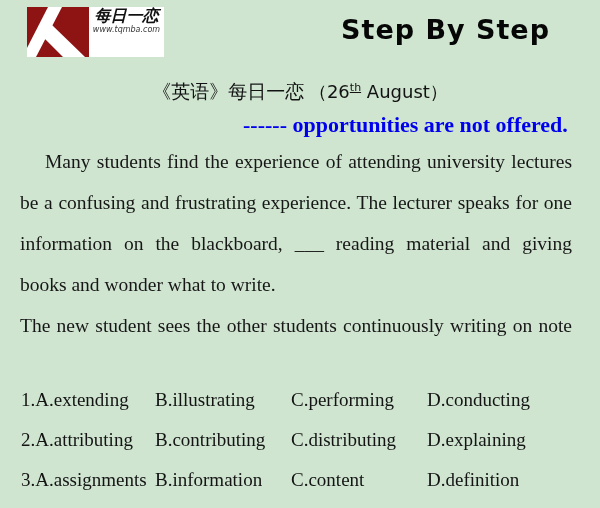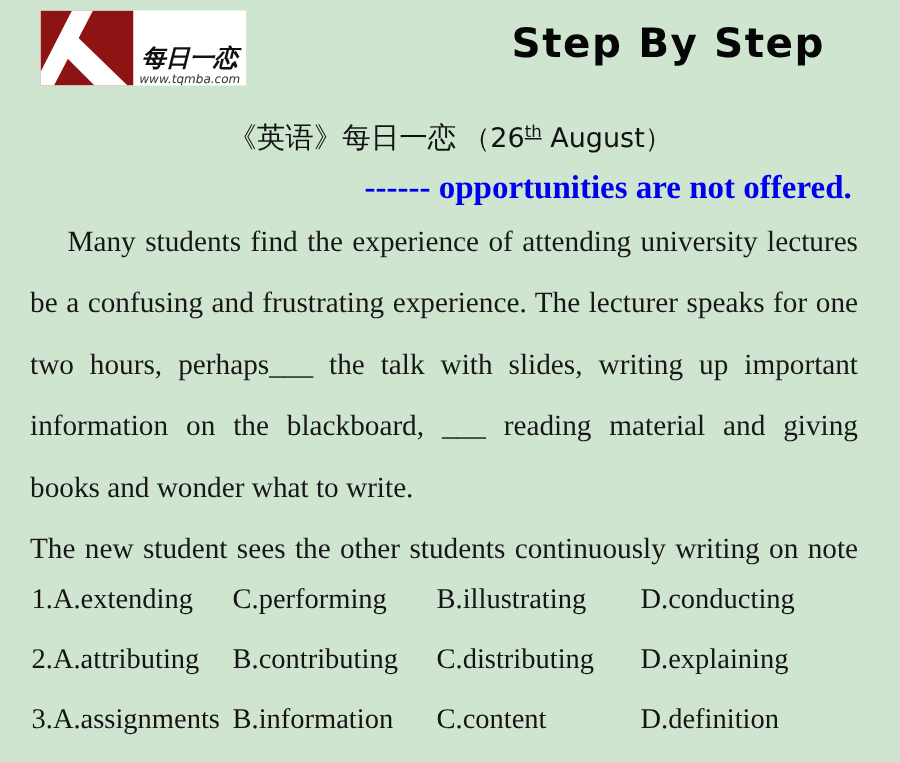--- a/index.html
+++ b/index.html
@@ -19,21 +19,21 @@
     background: #ffffff;
     display: flex;
     align-items: stretch;
   }
   .logo-mark { width: 62px; height: 50px; flex: 0 0 auto; }
   .logo-text {
     flex: 1;
     display: flex;
     flex-direction: column;
     align-items: center;
-    justify-content: flex-end;
+    justify-content: flex-start;
     overflow: hidden;
     color: #111;
   }
   .logo-chars {
     font-family: "DejaVu Serif", serif;
     font-style: italic;
     font-weight: bold;
     font-size: 16px;
     line-height: 18px;
     white-space: nowrap;
@@ -133,31 +133,30 @@
 
   <div class="doc-title">
     <span class="cjk">《英语》每日一恋 </span><span class="date"><span>（26</span><sup>th</sup><span> August）</span></span>
   </div>
 
   <div class="subtitle">------ opportunities are not offered.</div>
 
   <div class="paragraph">
     <span class="pline just indent">Many students find the experience of attending university lectures to</span>
     <span class="pline just">be a confusing and frustrating experience. The lecturer speaks for one or</span>
-    <span class="pline just">two hours, perhaps___ the talk with slides, writing up important</span>
     <span class="pline just">information on the blackboard, ___ reading material and giving out___.</span>
     <span class="pline">books and wonder what to write.</span>
     <span class="pline just">The new student sees the other students continuously writing on note</span>
   </div>
 
   <div class="options">
     <div class="q-row">
       <span class="q-cell">1.A.extending</span>
+      <span class="q-cell">B.illustrating</span>
       <span class="q-cell">C.performing</span>
-      <span class="q-cell">B.illustrating</span>
       <span class="q-cell">D.conducting</span>
     </div>
     <div class="q-row">
       <span class="q-cell">2.A.attributing</span>
       <span class="q-cell">B.contributing</span>
       <span class="q-cell">C.distributing</span>
       <span class="q-cell">D.explaining</span>
     </div>
     <div class="q-row">
       <span class="q-cell">3.A.assignments</span>

